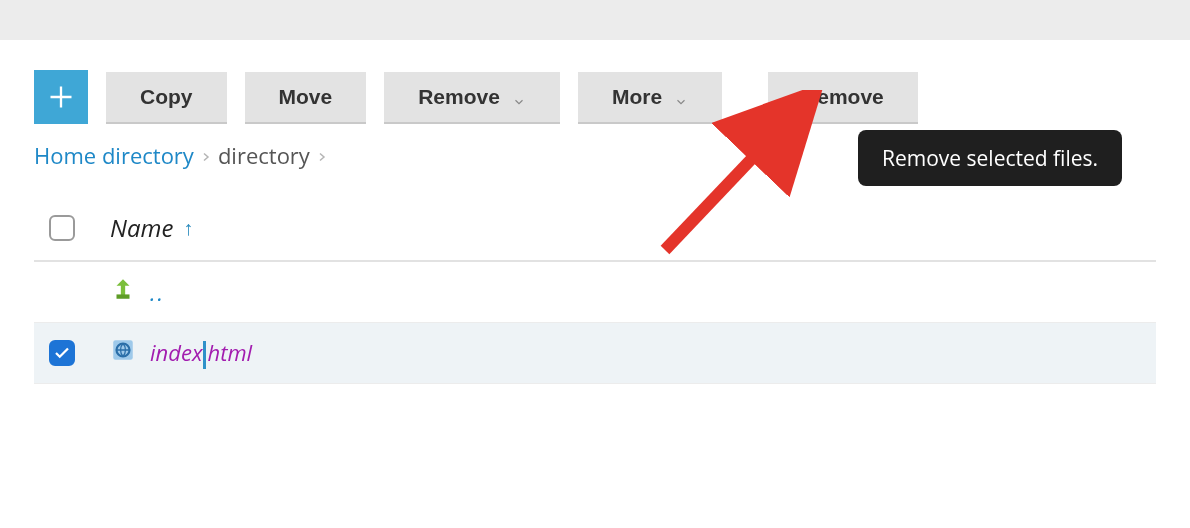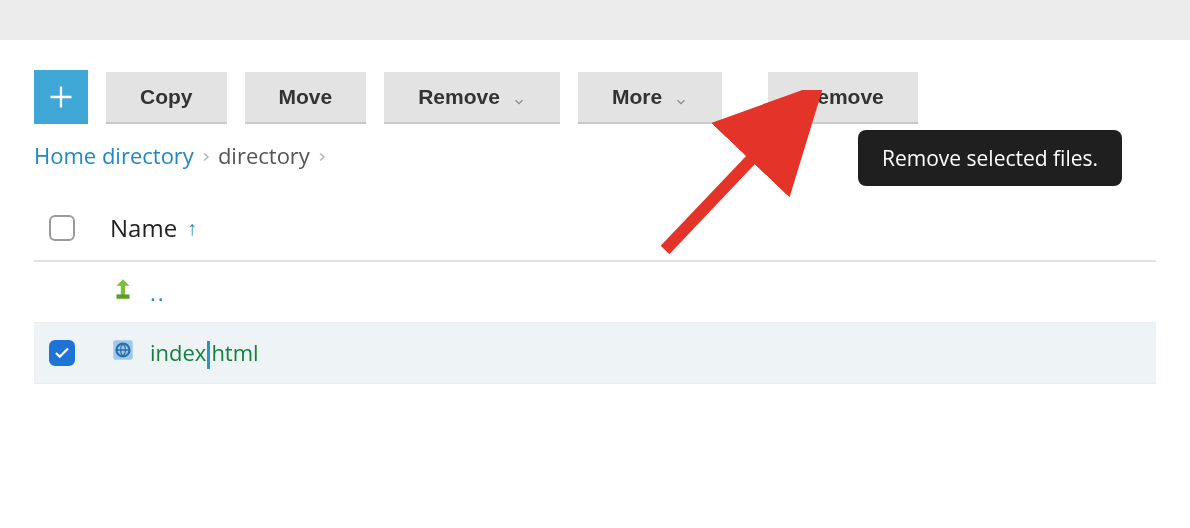--- a/index.html
+++ b/index.html
@@ -63,20 +63,21 @@
     font-size: 22px;
   }
   .breadcrumb a { color: #1e88c7; text-decoration: none; }
   .breadcrumb .sep { color: #b5b5b5; }
   .breadcrumb .current { color: #555; }
 
   
   .table {
     margin: 22px 34px 0 34px;
     border-top: 1px solid transparent;
+    font-style: italic;
   }
   .thead {
     display: flex;
     align-items: center;
     padding: 10px 14px 16px 14px;
     border-bottom: 2px solid #e2e2e2;
     gap: 34px;
   }
   .th-name {
     font-size: 24px;
@@ -117,21 +118,21 @@
     position: absolute; inset: 0; margin: auto;
     width: 18px; height: 18px;
   }
 
   .name-cell {
     display: flex;
     align-items: center;
     gap: 14px;
     font-size: 22px;
   }
-  .name-cell a { color: #15803d; text-decoration: none; }
+  .name-cell a { color: #a21caf; text-decoration: none; }
   .name-cell .dots { color: #1e88c7; letter-spacing: 2px; }
 
   .icon-dirup { width: 26px; height: 26px; }
   .icon-file  { width: 26px; height: 26px; }
 
   
   .tooltip {
     position: absolute;
     top: 130px;
     left: 858px;

